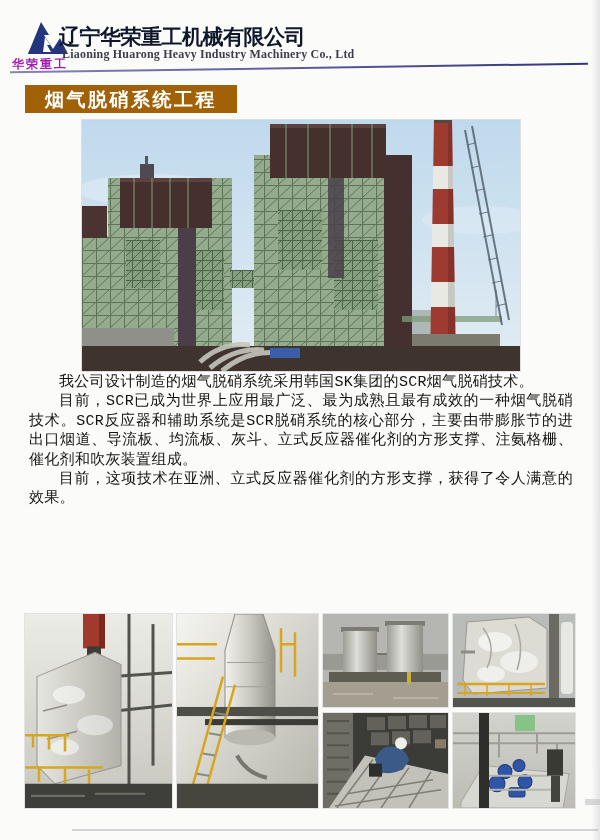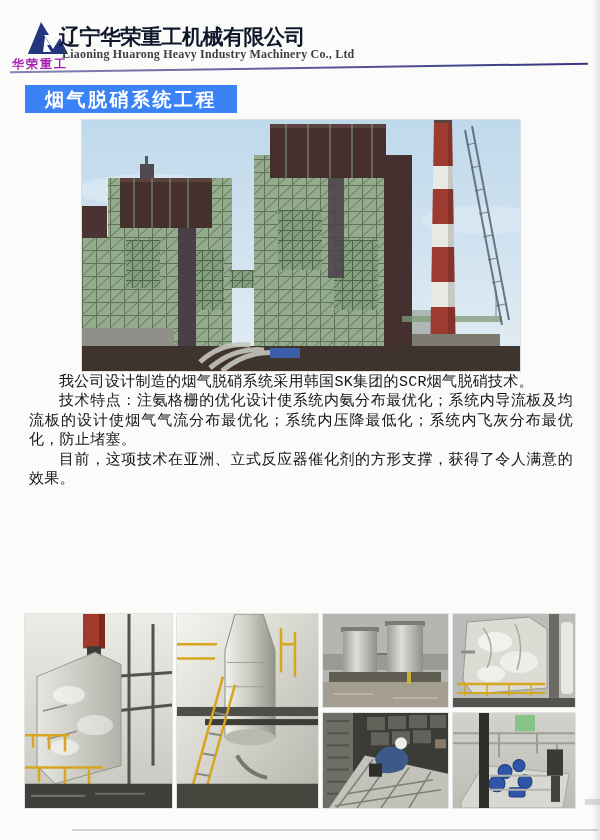--- a/index.html
+++ b/index.html
@@ -22,21 +22,21 @@
     font-size:12px;font-weight:bold;color:#a21caf;letter-spacing:2px;white-space:nowrap;}
   .company-cn{position:absolute;left:59px;top:23px;width:320px;
     font-size:21px;font-weight:bold;color:#0f172a;letter-spacing:-0.5px;white-space:nowrap;}
   .company-en{position:absolute;left:62px;top:47px;
     font-size:12px;font-weight:bold;color:#3e3e48;letter-spacing:0.2px;white-space:nowrap;}
   .header-rule{position:absolute;left:10px;top:67px;width:578px;height:2px;
     background:linear-gradient(to right,#8585b8,#34347e);
     transform:rotate(-0.85deg);transform-origin:center;}
   
   .banner{position:absolute;left:25px;top:85px;width:212px;height:28px;
-    background:#3b82f6;color:#ffffff;text-align:center;line-height:29px;
+    background:#a16207;color:#ffffff;text-align:center;line-height:29px;
     font-family:"Liberation Sans","DejaVu Sans",sans-serif;
     font-size:19px;font-weight:bold;letter-spacing:2.5px;}
   
   .main-photo{position:absolute;left:82px;top:120px;width:438px;height:251px;
     box-shadow:0 0 0 1px rgba(160,170,180,.35);}
   .main-photo svg,.ph svg{display:block;width:100%;height:100%;}
   
   .body-text{position:absolute;left:29px;top:373px;width:544px;
     font-size:15px;line-height:19.4px;letter-spacing:0.3px;text-align:justify;}
   .body-text p{margin:0;text-indent:2em;font-family:Liberation Mono, monospace;}
@@ -149,21 +149,21 @@
         <path d="M118 242 q22 -20 50 -17"></path>
         <path d="M128 248 q24 -21 54 -18"></path>
         <path d="M140 251 q26 -22 58 -18"></path>
       </g>
       <rect x="188" y="228" width="30" height="10" fill="#3a5fa8"></rect>
     </svg>
   </div>
 
   <div class="body-text">
     <p>我公司设计制造的烟气脱硝系统采用韩国SK集团的SCR烟气脱硝技术。</p>
-    <p>技术特点：注氨格栅的优化设计使系统内氨分布最优化；系统内导流板及均流板的设计使烟气气流分布最优化；系统内压降最低化；系统内飞灰分布最优化，防止堵塞。</p>
+    <p>目前，SCR已成为世界上应用最广泛、最为成熟且最有成效的一种烟气脱硝技术。SCR反应器和辅助系统是SCR脱硝系统的核心部分，主要由带膨胀节的进出口烟道、导流板、均流板、灰斗、立式反应器催化剂的方形支撑、注氨格栅、催化剂和吹灰装置组成。</p>
     <p>目前，这项技术在亚洲、立式反应器催化剂的方形支撑，获得了令人满意的效果。</p>
   </div>
 
   <div class="gallery">
 
     <div class="ph g1">
       <svg viewBox="0 0 147 192" preserveAspectRatio="none">
         <defs>
           <linearGradient id="ov1" x1="0" y1="0" x2="0" y2="1">
             <stop offset="0" stop-color="#ecece6"></stop>

